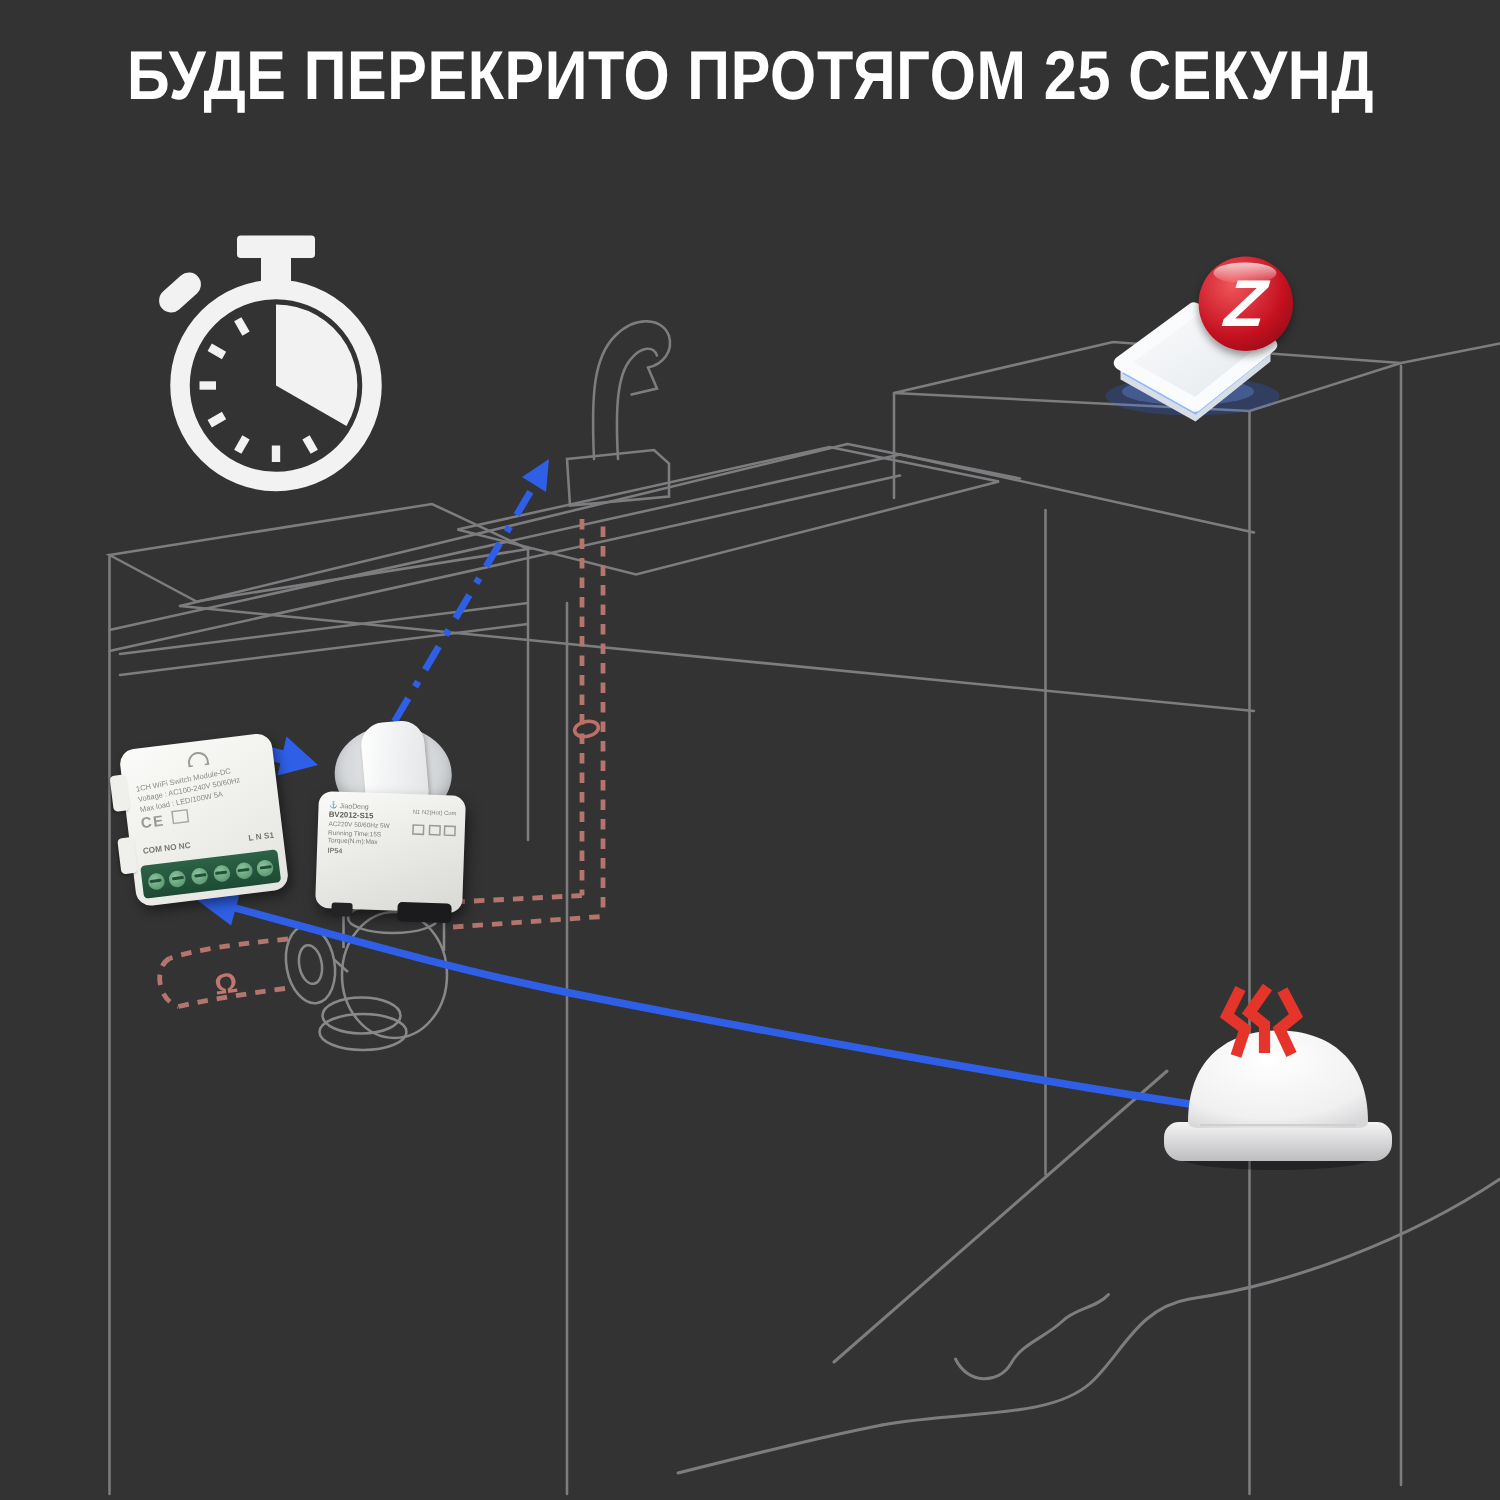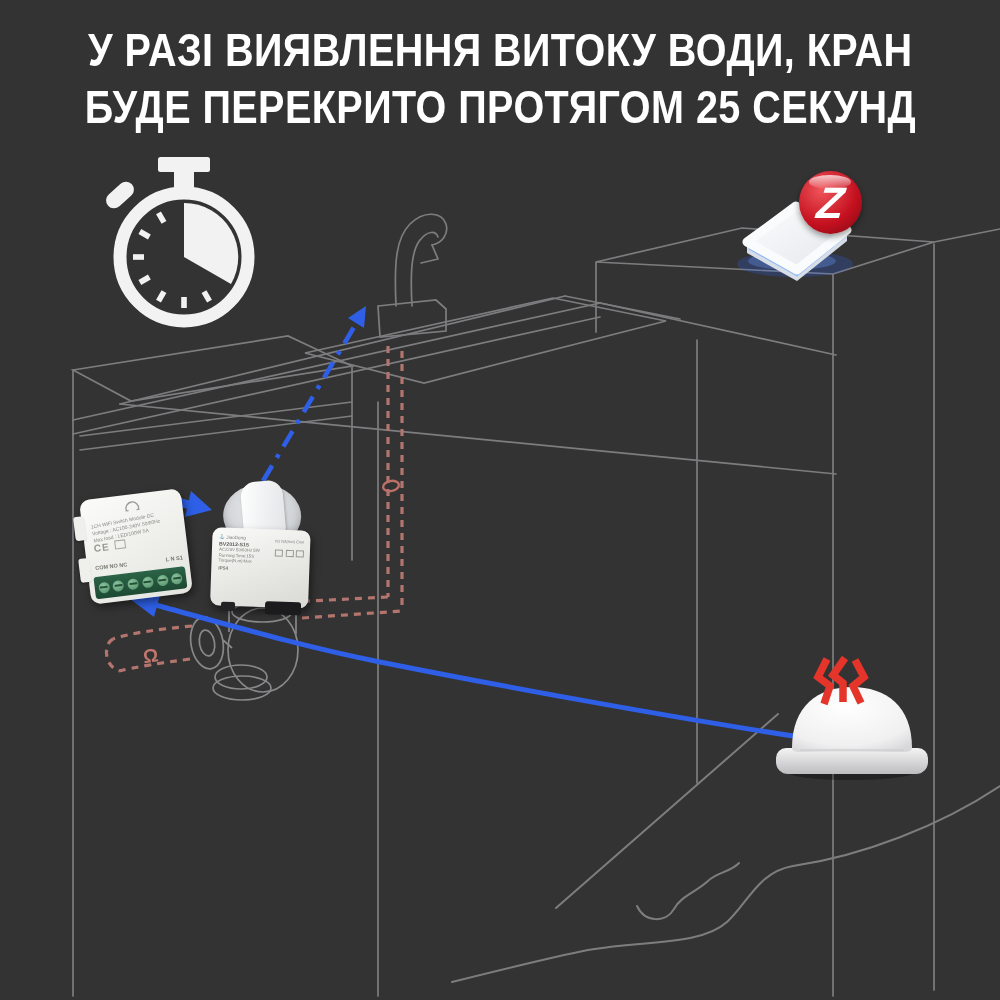--- a/index.html
+++ b/index.html
@@ -177,21 +177,20 @@
       <rect x="181.2" y="206" width="5.6" height="11" transform="rotate(270 184 257)"></rect>
       <rect x="181.2" y="206" width="5.6" height="11" transform="rotate(300 184 257)"></rect>
       <rect x="181.2" y="206" width="5.6" height="11" transform="rotate(330 184 257)"></rect>
       <rect x="158" y="157" width="52" height="15" rx="2.5"></rect>
       <rect x="174" y="170" width="20" height="18"></rect>
       <rect x="104" y="187" width="32" height="16" rx="8" transform="rotate(-42 120 195)"></rect>
     </g>
   </svg>
 
   <div class="headline">
-    <div class="hline"><span>У РАЗІ ВИЯВЛЕННЯ ВИТОКУ ВОДИ, КРАН</span></div>
     <div class="hline"><span>БУДЕ ПЕРЕКРИТО ПРОТЯГОМ 25 СЕКУНД</span></div>
   </div>
 
   <div class="relay">
     <div class="tab t1"></div>
     <div class="tab t2"></div>
     <svg class="bulb" width="16" height="13" viewBox="0 0 16 13">
       <path d="M2,11 A6.3,6.3 0 1 1 14,11" fill="none" stroke="#9c9c96" stroke-width="1.3"></path>
       <path d="M1,11 h3 M12,11 h3" stroke="#9c9c96" stroke-width="1.1"></path>
     </svg>

